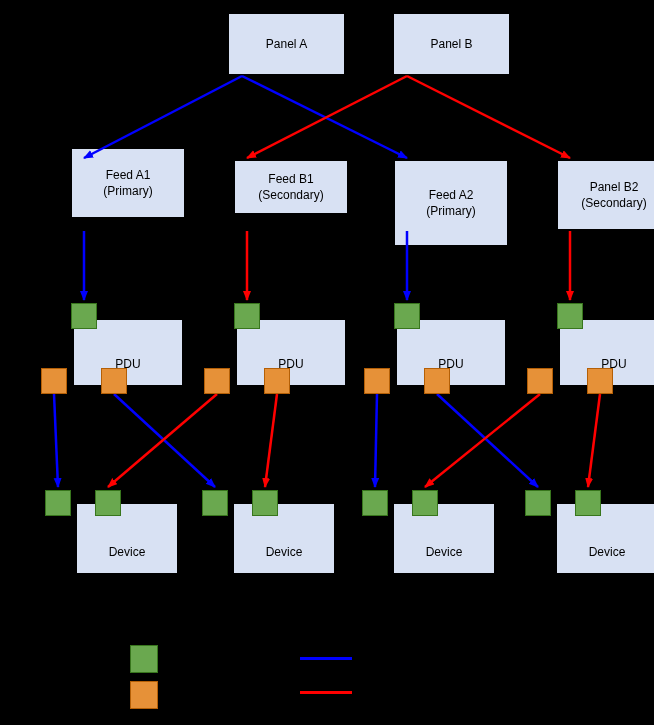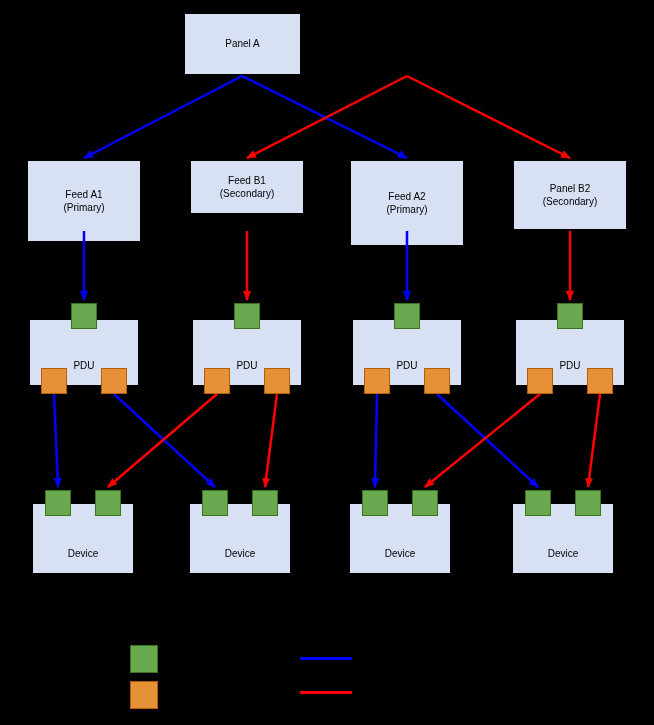--- a/index.html
+++ b/index.html
@@ -9,22 +9,23 @@
     background: var(--background, #000);
     font-family: "Liberation Sans", sans-serif;
     overflow: hidden;
   }
   .node {
     position: absolute;
     background: var(--box-fill, #d8e1f3);
     color: var(--box-text, #000);
     display: flex; flex-direction: column;
     justify-content: center;
-    font-size: 10px; line-height: 1.35; text-align: center;
+    font-size: 12px; line-height: 1.35; text-align: center;
     z-index: 1;
+    margin-left: 44px;
   }
   .node.pdu, .node.device { justify-content: flex-end; padding-bottom: 13px; }
   #edges { position: absolute; left: 0; top: 0; width: 654px; height: 725px; z-index: 2; pointer-events: none; }
   .port {
     position: absolute; width: 26px; height: 26px; box-sizing: border-box; z-index: 3;
   }
   .port.in  { background: var(--input-port, #6aa84f);  border: 1px solid var(--input-port-border, #38761d); }
   .port.out { background: var(--output-port, #e69138); border: 1px solid var(--output-port-border, #b45f06); }
   .legend-swatch { position: absolute; width: 28px; height: 28px; box-sizing: border-box; z-index: 1; }
   .legend-swatch.in  { background: var(--input-port, #6aa84f);  border: 1px solid var(--input-port-border, #38761d); }
@@ -61,22 +62,25 @@
       <line x1="277" y1="394" x2="265" y2="487" stroke="#ff0000" stroke-width="2.5" marker-end="url(#arrow-secondary)"></line>
       <line x1="377" y1="394" x2="375" y2="487" stroke="#0000ff" stroke-width="2.5" marker-end="url(#arrow-primary)"></line>
       <line x1="437" y1="394" x2="538" y2="487" stroke="#0000ff" stroke-width="2.5" marker-end="url(#arrow-primary)"></line>
       <line x1="540" y1="394" x2="425" y2="487" stroke="#ff0000" stroke-width="2.5" marker-end="url(#arrow-secondary)"></line>
       <line x1="600" y1="394" x2="588" y2="487" stroke="#ff0000" stroke-width="2.5" marker-end="url(#arrow-secondary)"></line>
     </svg>
 
   <div class="node" style="left:185px; top:14px; width:115px; height:60px">
     <span>Panel A</span>
   </div>
+  <div class="node" style="left:350px; top:14px; width:115px; height:60px">
+    <span>Panel B</span>
+  </div>
 
-  <div class="node" style="left:28px; top:161px; width:112px; height:80px">
+  <div class="node" style="left:28px; top:149px; width:112px; height:68px">
     <span>Feed A1</span>
     <span>(Primary)</span>
   </div>
   <div class="node" style="left:191px; top:161px; width:112px; height:52px">
     <span>Feed B1</span>
     <span>(Secondary)</span>
   </div>
   <div class="node" style="left:351px; top:161px; width:112px; height:84px">
     <span>Feed A2</span>
     <span>(Primary)</span>

